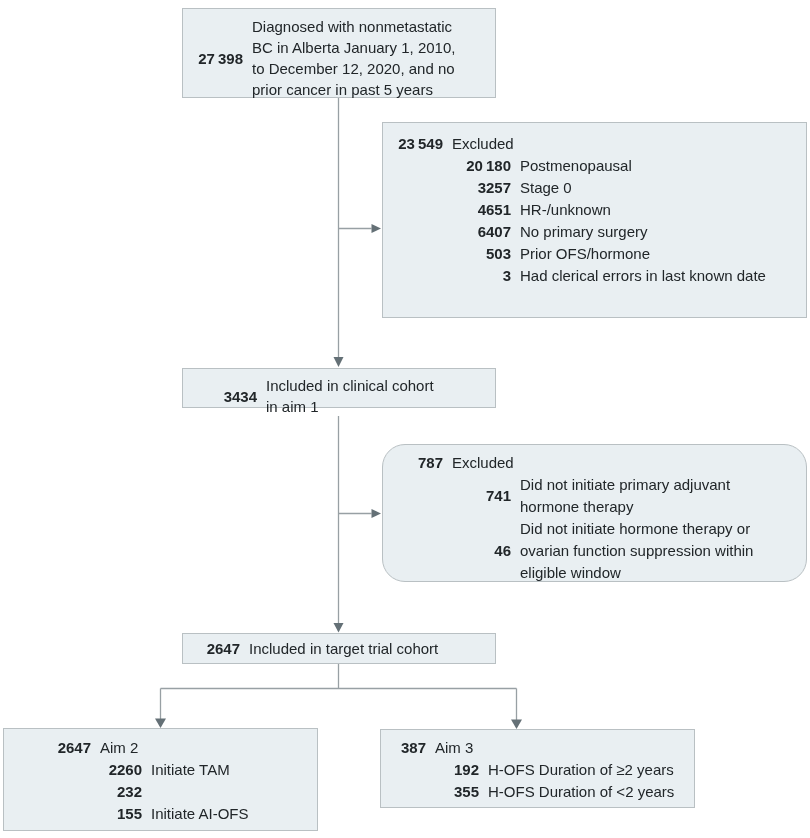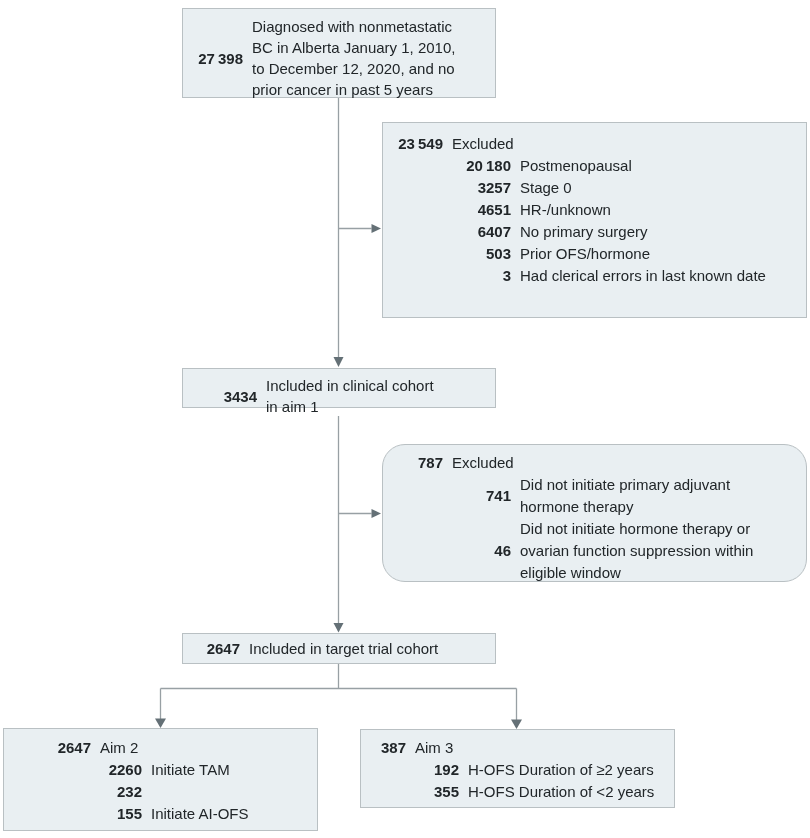--- a/index.html
+++ b/index.html
@@ -50,21 +50,21 @@
     white-space: pre-line;
     text-align: left;
   }
   
   #box-source   { left: 182px; top: 8px;   width: 314px; height: 90px;  padding: 7px 6px 0 12px; --n0: 48px;  line-height: 21px; }
   #box-excl1    { left: 382px; top: 122px; width: 425px; height: 196px; padding: 10px 6px 0 12px; --n0: 48px; --n1: 116px; }
   #box-clinical { left: 182px; top: 368px; width: 314px; height: 40px;  padding: 6px 6px 0 34px; --n0: 40px;  line-height: 21px; }
   #box-excl2    { left: 382px; top: 444px; width: 425px; height: 138px; padding: 7px 6px 0 12px; border-radius: 23px; --n0: 48px; --n1: 116px; }
   #box-target   { left: 182px; top: 633px; width: 314px; height: 31px;  padding: 4px 6px 0 14px; --n0: 43px; }
   #box-aim2     { left: 3px;   top: 728px; width: 315px; height: 103px; padding: 8px 6px 0 14px; --n0: 73px; --n1: 124px; }
-  #box-aim3     { left: 360px; top: 729px; width: 315px; height: 79px;  padding: 7px 6px 0 12px; --n0: 33px; --n1: 86px; }
+  #box-aim3     { left: 380px; top: 729px; width: 315px; height: 79px;  padding: 7px 6px 0 12px; --n0: 33px; --n1: 86px; }
 </style>
 </head>
 <body>
 
 <svg id="connectors" viewBox="0 0 810 838" xmlns="http://www.w3.org/2000/svg" aria-hidden="true">
 
   <path class="ln" d="M338.5 98 V358"></path>
   <polygon class="hd" points="333.5,357 343.5,357 338.5,367"></polygon>
 
   <path class="ln" d="M338.5 228.5 H371.5"></path>

